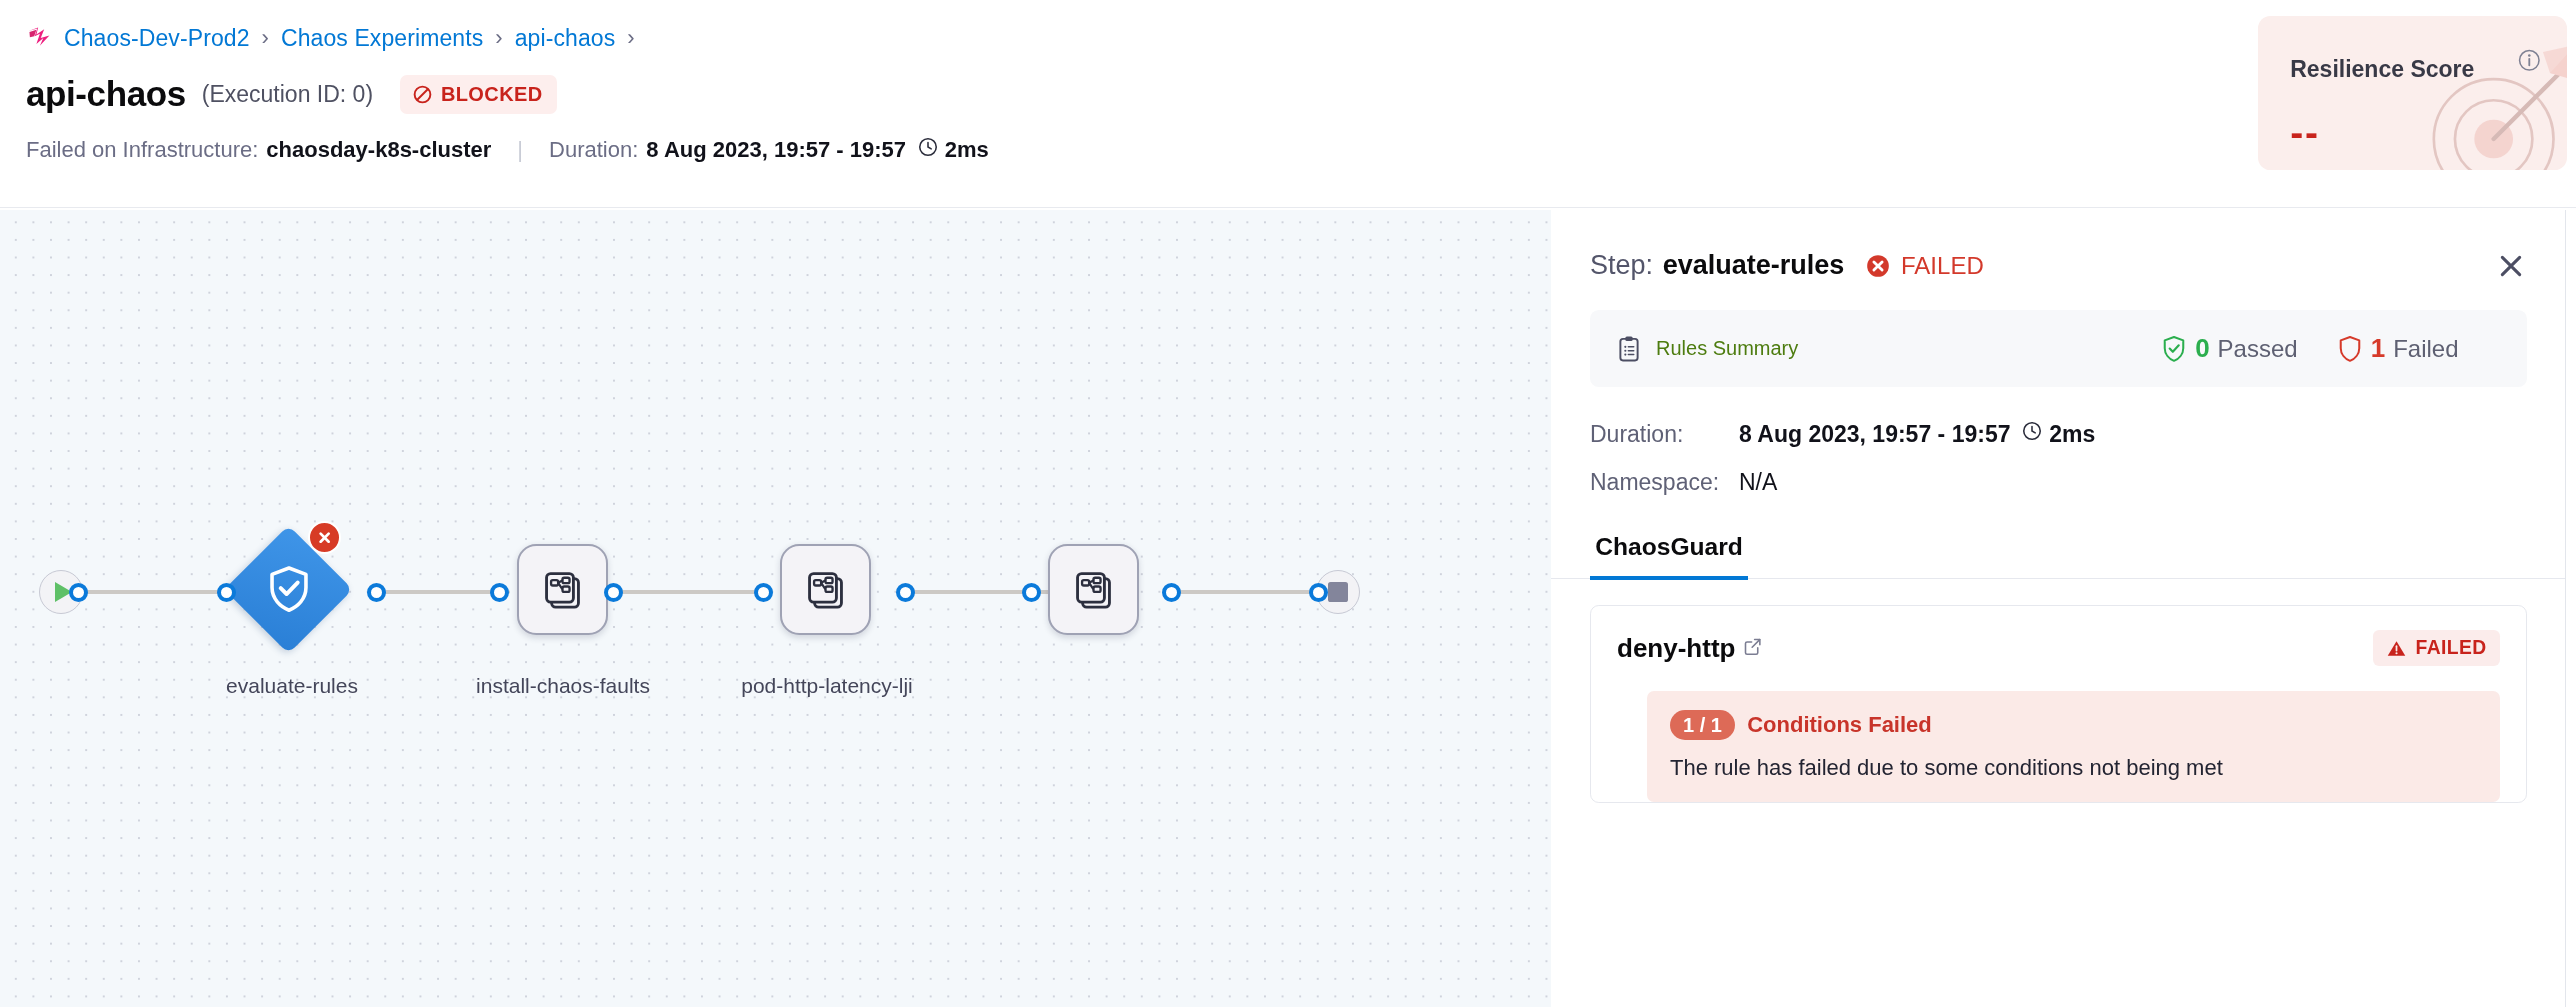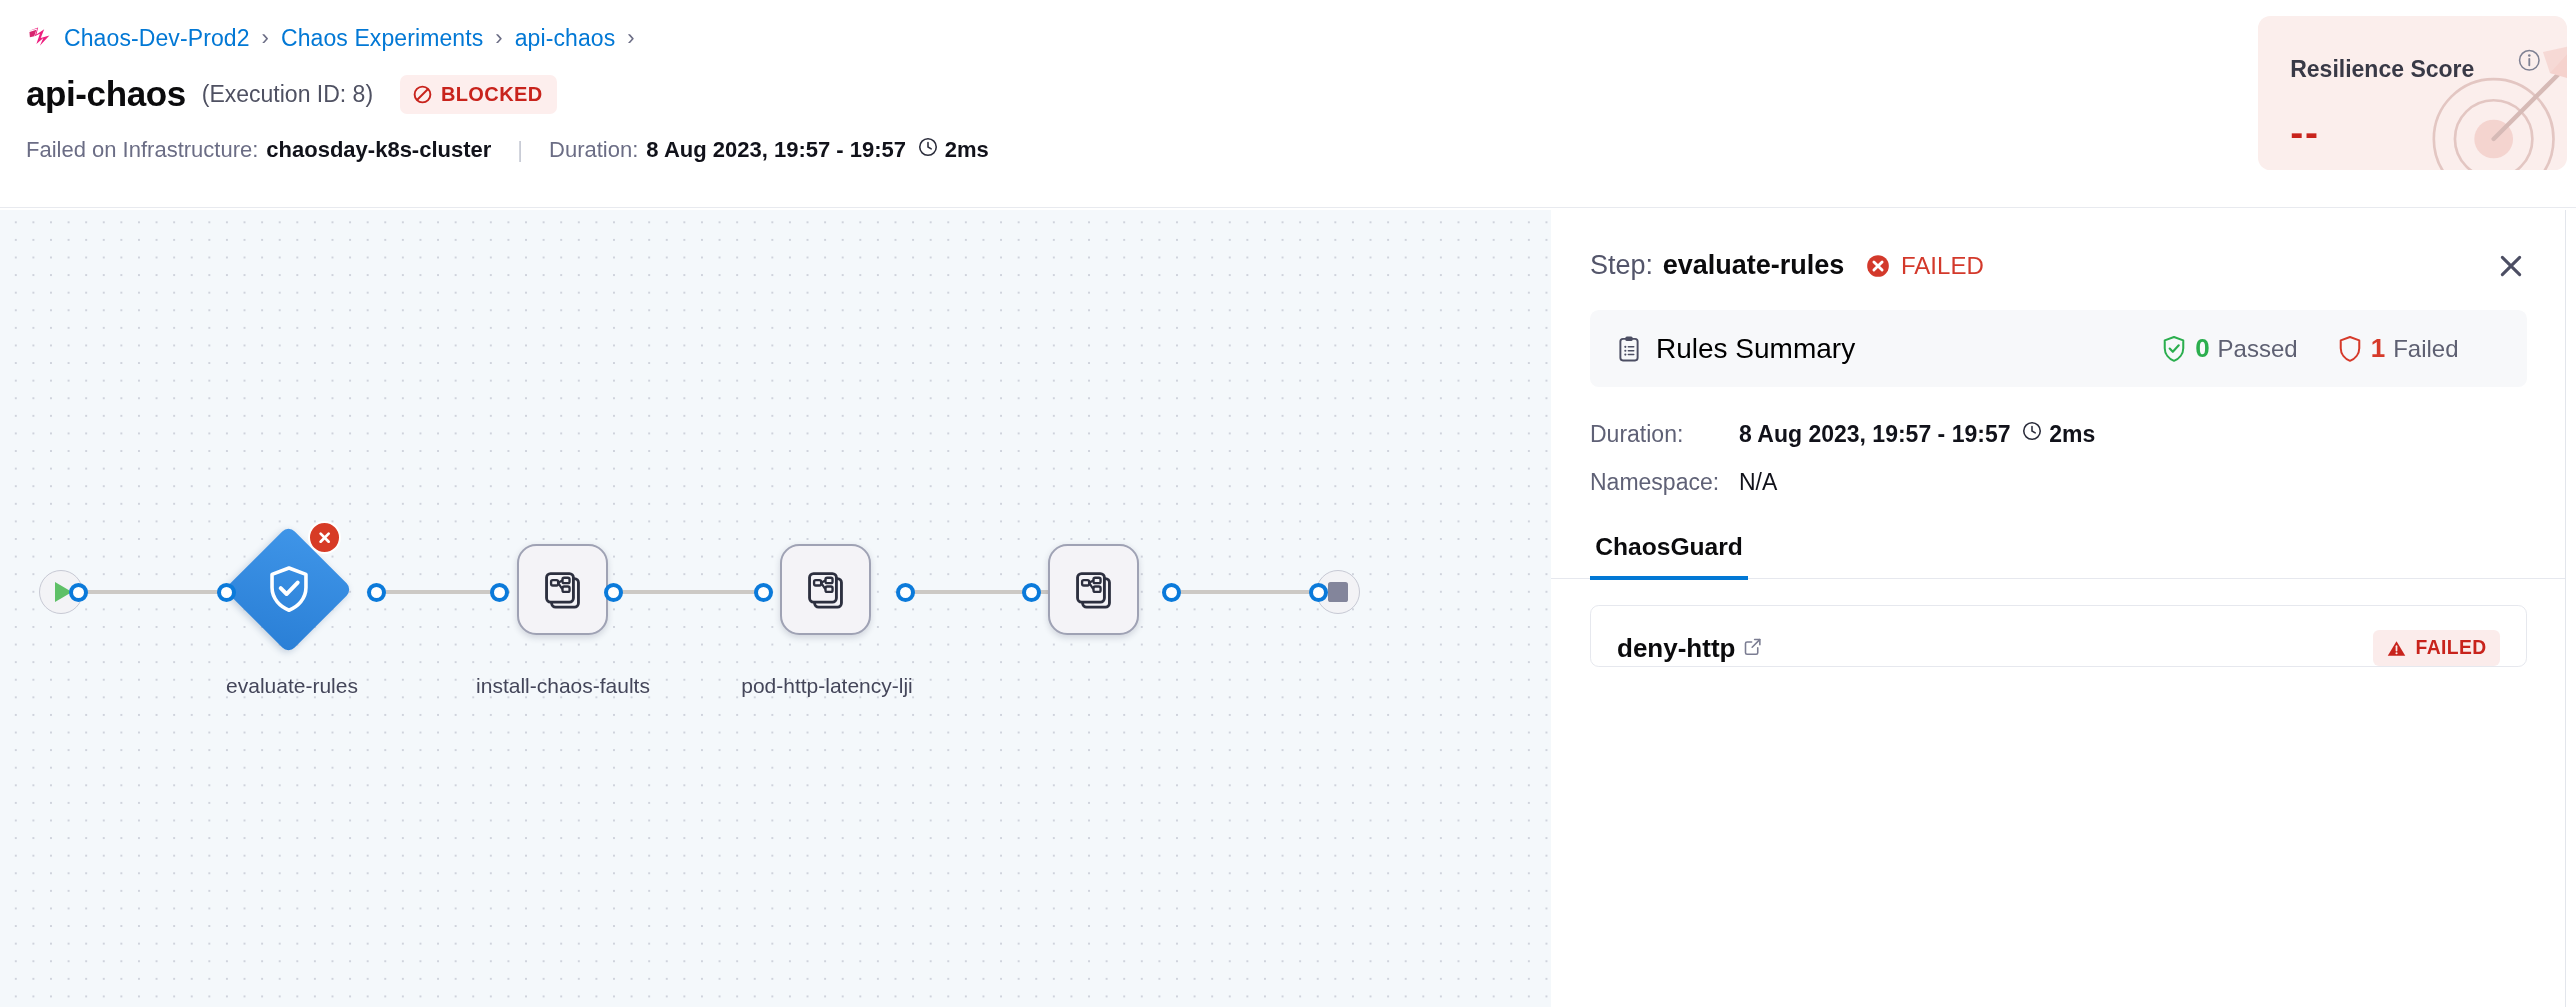--- a/index.html
+++ b/index.html
@@ -138,21 +138,21 @@
     display: flex; align-items: center; justify-content: center; cursor: pointer;
   }
 
   .panel-body { padding: 0 39px; }
 
   .rules-summary {
     margin-top: 19.3px; background: #f7f8fa; border-radius: 8.8px;
     height: 77px; display: flex; align-items: center; padding: 0 26px;
   }
   .rs-left { display: flex; align-items: center; gap: 14px; }
-  .rs-title { font-size: 28px; color: #000000; }
+  .rs-title { font-size: 20px; color: #4d7c0f; }
   .rs-right { margin-left: auto; display: flex; align-items: center; gap: 39px; padding-right: 42px; }
   .rs-stat { display: flex; align-items: center; gap: 8px; font-size: 24px; }
   .rs-num-pass { color: #2bae4e; font-weight: bold; font-size: 26px; }
   .rs-num-fail { color: #d63a2a; font-weight: bold; font-size: 26px; }
   .rs-word { color: #5e6072; }
 
   .kv { display: flex; align-items: center; font-size: 23px; }
   .kv-row1 { margin-top: 33px; }
   .kv-row2 { margin-top: 21px; }
   .kv-key { color: #5f6176; width: 149px; flex: none; }
@@ -215,21 +215,21 @@
       <a class="bc-link" href="#">Chaos-Dev-Prod2</a>
       <span class="bc-sep">›</span>
       <a class="bc-link" href="#">Chaos Experiments</a>
       <span class="bc-sep">›</span>
       <a class="bc-link" href="#">api-chaos</a>
       <span class="bc-sep">›</span>
     </div>
 
     <div class="title-row">
       <span class="exec-title">api-chaos</span>
-      <span class="exec-id">(Execution ID: 8)</span>
+      <span class="exec-id">(Execution ID: 0)</span>
       <span class="status-pill">
         <svg width="21" height="21" viewBox="0 0 24 24">
           <circle cx="12" cy="12" r="9" fill="none" stroke="#c8231c" stroke-width="2.2"></circle>
           <line x1="5.7" y1="18.3" x2="18.3" y2="5.7" stroke="#c8231c" stroke-width="2.2"></line>
         </svg>
         <span>BLOCKED</span>
       </span>
     </div>
 
     <div class="meta-row">
@@ -429,19 +429,26 @@
         <span class="rule-badge">
           <svg width="21" height="21" viewBox="0 0 24 24">
             <path d="M12 3.6 L22 20.4 H2 Z" fill="#c8231c"></path>
             <path d="M12 9.4 V14.4" stroke="#fbeceb" stroke-width="2" stroke-linecap="round"></path>
             <circle cx="12" cy="17.4" r="1.25" fill="#fbeceb"></circle>
           </svg>
           <span>FAILED</span>
         </span>
       </div>
 
+      <div class="cond-box">
+        <div class="cond-top">
+          <span class="cond-chip">1 / 1</span>
+          <span class="cond-title">Conditions Failed</span>
+        </div>
+        <div class="cond-msg">The rule has failed due to some conditions not being met</div>
+      </div>
 
     </div>
   </div>
 
   <div class="panel-rule"></div>
 </div>
 
 
 </body></html>

